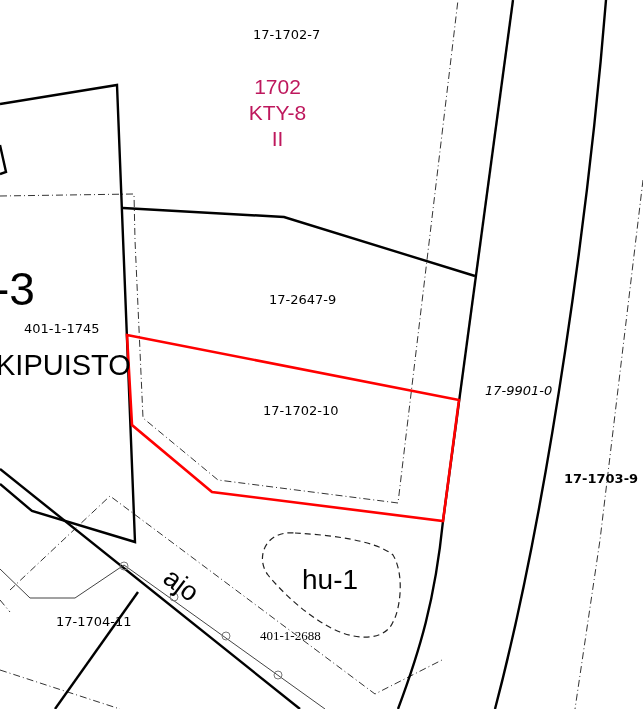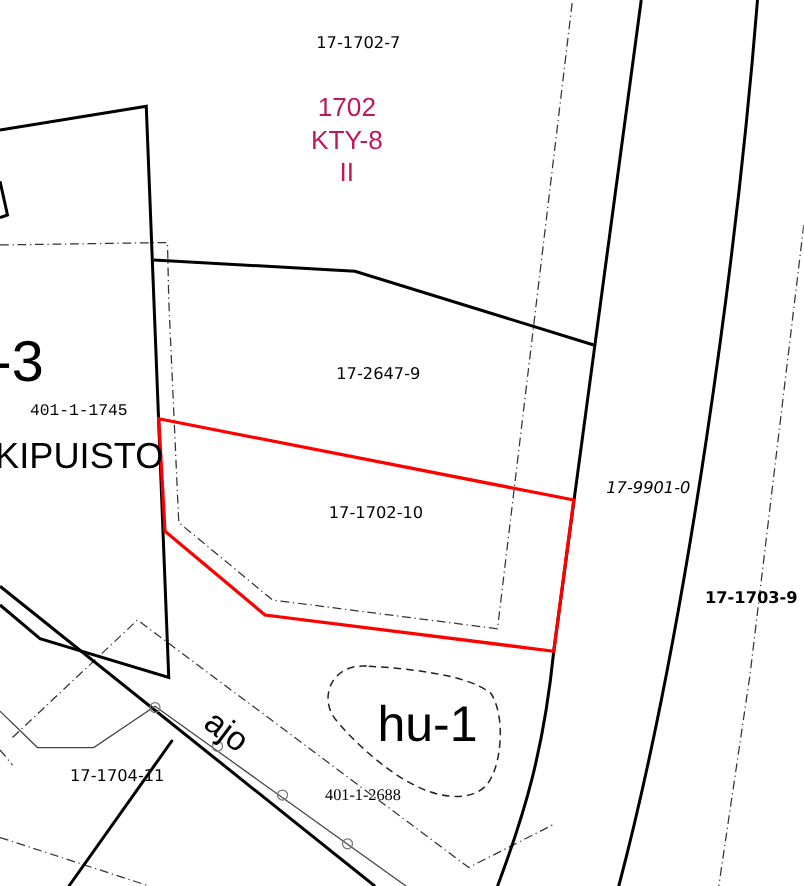--- a/index.html
+++ b/index.html
@@ -55,19 +55,19 @@
   <div>1702</div>
   <div>KTY-8</div>
   <div>II</div>
 </div>
 
 <div class="lbl small" style="left:269px;top:292px;">17-2647-9</div>
 <div class="lbl small" style="left:263px;top:403px;">17-1702-10</div>
 <div class="lbl small" style="left:485px;top:383px;font-style:italic;">17-9901-0</div>
 <div class="lbl small" style="left:564px;top:471px;font-weight:bold;">17-1703-9</div>
 <div class="lbl small" style="left:22px;top:614px;margin-left:34px;">17-1704-11</div>
-<div class="lbl small" style="left:24px;top:321px;font-family:Liberation Mono, monospace;">401-1-1745</div>
+<div class="lbl small" style="left:24px;top:321px;">401-1-1745</div>
 <div class="lbl small" style="left:260px;top:628px;font-family:Liberation Serif, serif;">401-1-2688</div>
 
 <div class="lbl big" style="left:-6px;top:264px;font-size:46px;line-height:50px;">-3</div>
 <div class="lbl big" style="left:-4px;top:348px;font-size:29px;line-height:34px;">KIPUISTO</div>
 <div class="lbl big" style="left:176px;top:562px;font-size:27px;line-height:30px;transform:rotate(37deg);transform-origin:left top;">ajo</div>
-<div class="lbl big" style="left:302px;top:560px;font-size:40px;line-height:40px;">hu-1</div>
+<div class="lbl big" style="left:302px;top:560px;font-size:28px;line-height:40px;">hu-1</div>
 
 </body></html>

